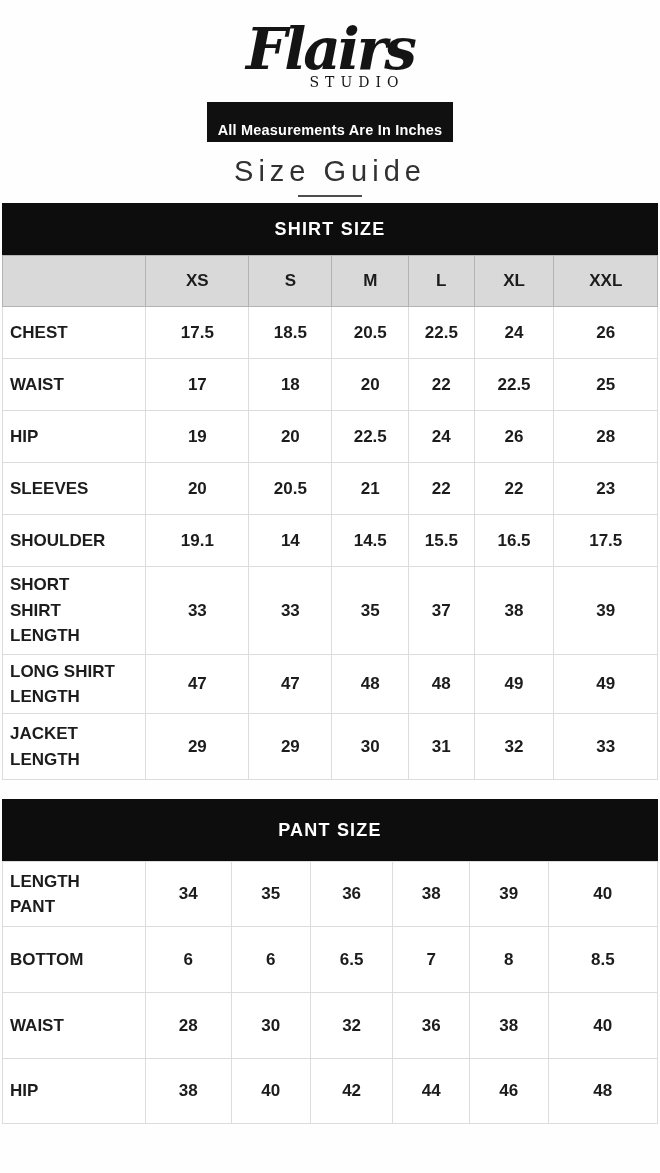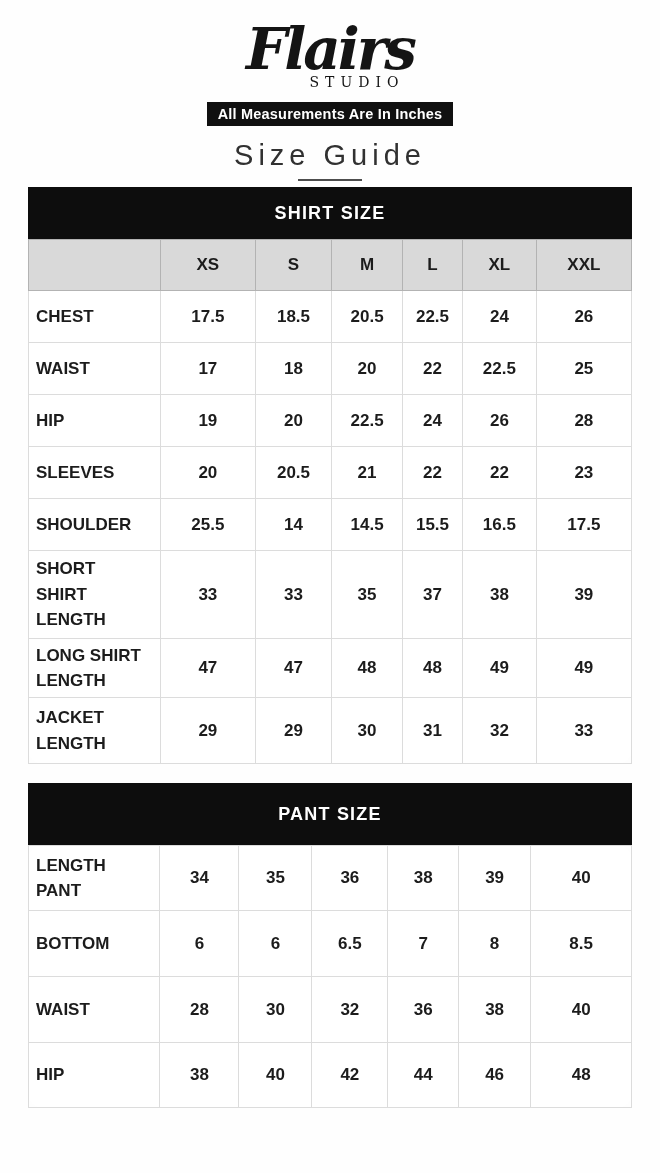--- a/index.html
+++ b/index.html
@@ -4,24 +4,24 @@
 <style>
   html,body{margin:0;padding:0;background:#ffffff;}
   .page{position:relative;width:660px;height:1173px;overflow:hidden;background:#fefefe;
         font-family:"Liberation Sans",sans-serif;color:#1c1c1c;}
   .header{text-align:center;}
   .logo-script{font-family:"DejaVu Serif",serif;font-style:italic;font-weight:bold;
                font-size:58px;line-height:1;margin-top:20px;letter-spacing:-3px;color:#141414;}
   .logo-sub{font-family:"DejaVu Serif",serif;font-size:14px;letter-spacing:6px;
             margin-top:-4px;padding-left:54px;color:#141414;}
   .banner{display:inline-block;background:#101010;color:#ffffff;font-weight:bold;
-          font-size:14.5px;letter-spacing:.2px;padding:4px 11px 4px;margin-top:12px;}
+          font-size:14.5px;letter-spacing:.2px;padding:20px 11px 4px;margin-top:12px;}
   .title{font-size:29px;letter-spacing:5px;color:#313131;margin-top:13px;font-weight:400;}
   .underline{width:64px;height:2px;background:#4d4d4d;margin:7px auto 0;}
-  .section{margin:0 28px;}
+  .section{margin:0 2px;}
   .section.first{margin-top:6px;}
   .section.second{margin-top:19px;}
   .bar{background:#0d0d0d;color:#ffffff;display:flex;align-items:center;justify-content:center;
        font-weight:bold;font-size:18px;letter-spacing:1.2px;}
   .bar.shirt{height:52px;}
   .bar.pant{height:62px;}
   table{width:100%;border-collapse:collapse;table-layout:fixed;background:#ffffff;border-radius:15px;}
   td{border:1px solid #dcdcdc;text-align:center;font-weight:bold;font-size:17px;color:#1c1c1c;
      padding:0;vertical-align:middle;}
   td.label{text-align:left;padding-left:7px;white-space:pre-line;line-height:1.5;}
@@ -101,21 +101,21 @@
         <td class="label">SLEEVES</td>
         <td>20</td>
         <td>20.5</td>
         <td>21</td>
         <td>22</td>
         <td>22</td>
         <td>23</td>
       </tr>
       <tr class="h52">
         <td class="label">SHOULDER</td>
-        <td>25.5</td>
+        <td>19.1</td>
         <td>14</td>
         <td>14.5</td>
         <td>15.5</td>
         <td>16.5</td>
         <td>17.5</td>
       </tr>
       <tr class="h88">
         <td class="label">SHORT
 SHIRT
 LENGTH</td>

